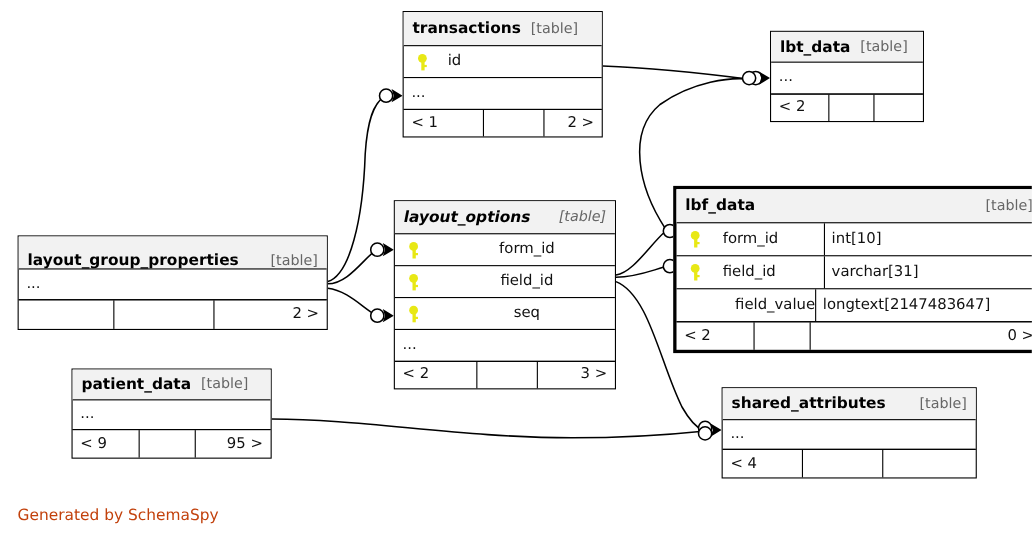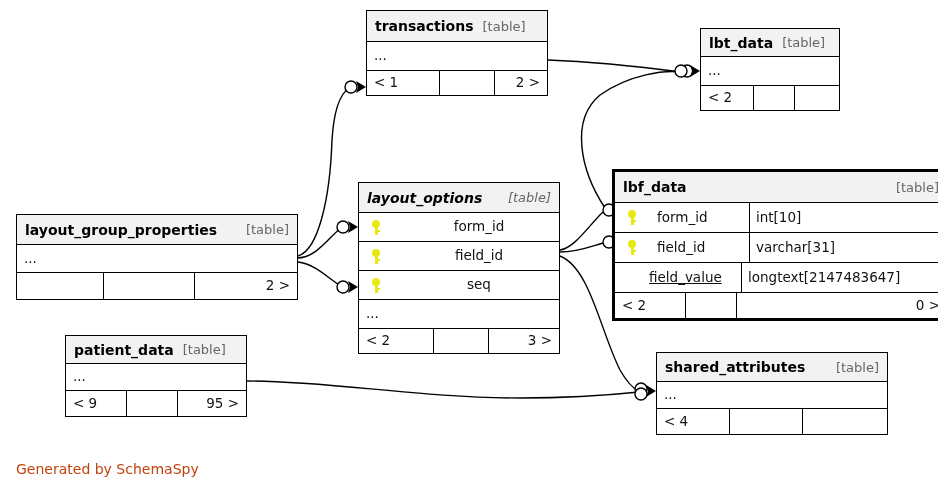--- a/index.html
+++ b/index.html
@@ -236,20 +236,30 @@
       <path d="M 656 391 L 646 385 L 648 391 L 646 397 Z"></path>
     </g>
   </svg>
 
   <div class="node" style="left:366px; top:10px; width:182px;">
     <div class="node-title" style="height:31px;">
       <span class="tname">transactions</span>
       <span class="ttag">[table]</span>
     </div>
     <div class="cols">
+      <div class="col">
+        <span class="keycell">
+            <span class="key pk">
+              <i class="head"></i>
+              <i class="shaft"></i>
+              <i class="tooth"></i>
+            </span>
+          </span>
+        <span class="cname">id</span>
+      </div>
       <div class="col ellipsis">
         <span class="cname">...</span>
       </div>
     </div>
     <div class="node-footer">
       <div class="fcell left" style="width:72px;">&lt; 1</div>
       <div class="fcell mid" style="width:56px;"></div>
       <div class="fcell right" style="flex:1 1 auto;">2 &gt;</div>
     </div>
   </div>
@@ -294,21 +304,21 @@
               <i class="head"></i>
               <i class="shaft"></i>
               <i class="tooth"></i>
             </span>
           </span>
         <span class="cname">field_id</span>
         <span class="ctype">varchar[31]</span>
       </div>
       <div class="col typed nokey" style="height:30px;">
         <span class="keycell"></span>
-        <span class="cname" style="text-align:left;text-decoration:underline;">field_value</span>
+        <span class="cname" style="text-align:right;">field_value</span>
         <span class="ctype">longtext[2147483647]</span>
       </div>
     </div>
     <div class="node-footer" style="height:26px;">
       <div class="fcell left" style="width:70px;">&lt; 2</div>
       <div class="fcell mid" style="width:52px;"></div>
       <div class="fcell right" style="flex:1 1 auto;">0 &gt;</div>
     </div>
   </div>
 
@@ -353,21 +363,21 @@
       </div>
     </div>
     <div class="node-footer">
       <div class="fcell left" style="width:74px;">&lt; 2</div>
       <div class="fcell mid" style="width:56px;"></div>
       <div class="fcell right" style="flex:1 1 auto;">3 &gt;</div>
     </div>
   </div>
 
   <div class="node" style="left:16px; top:214px; width:282px;">
-    <div class="node-title spread" style="height:30px;">
+    <div class="node-title spread" style="height:30px;align-items:flex-end;">
       <span class="tname">layout_group_properties</span>
       <span class="ttag">[table]</span>
     </div>
     <div class="cols">
       <div class="col ellipsis" style="height:28px;">
         <span class="cname">...</span>
       </div>
     </div>
     <div class="node-footer" style="height:27px;">
       <div class="fcell left" style="width:86px;"></div>

